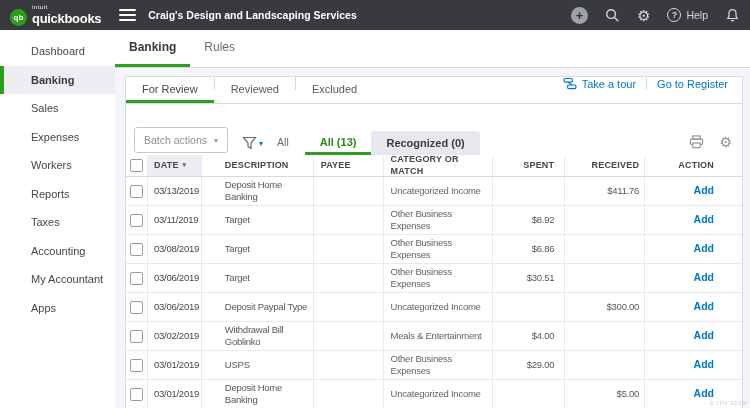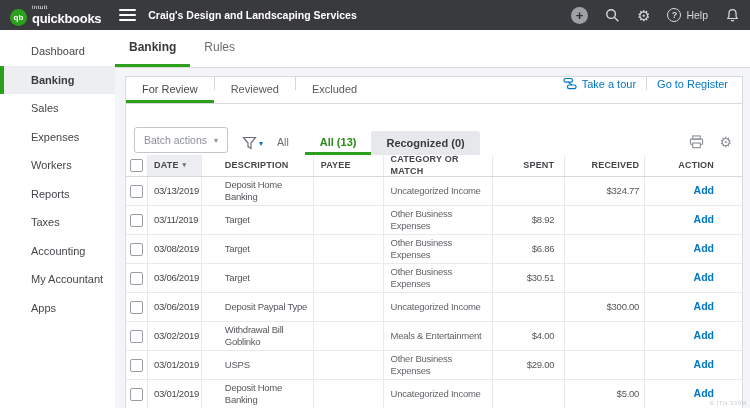--- a/index.html
+++ b/index.html
@@ -244,21 +244,21 @@
 
         <div class="tbl-row tbl-body-row">
           <div class="cell c-check">
               <div class="checkbox"></div>
             </div>
           <div class="cell c-date">03/13/2019</div>
           <div class="cell c-desc">Deposit Home Banking</div>
           <div class="cell c-payee"></div>
           <div class="cell c-cat">Uncategorized Income</div>
           <div class="cell c-spent"></div>
-          <div class="cell c-recv">$324.77</div>
+          <div class="cell c-recv">$411.76</div>
           <div class="cell c-action">
               <span class="add-link">Add</span>
             </div>
         </div>
 
         <div class="tbl-row tbl-body-row">
           <div class="cell c-check">
               <div class="checkbox"></div>
             </div>
           <div class="cell c-date">03/11/2019</div>

